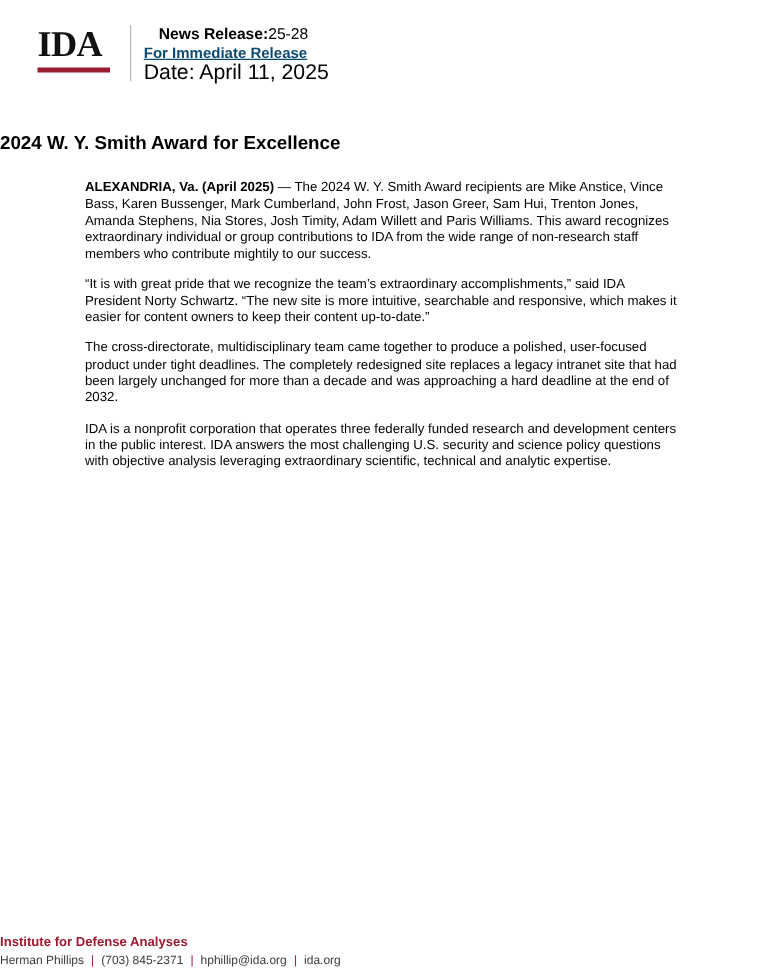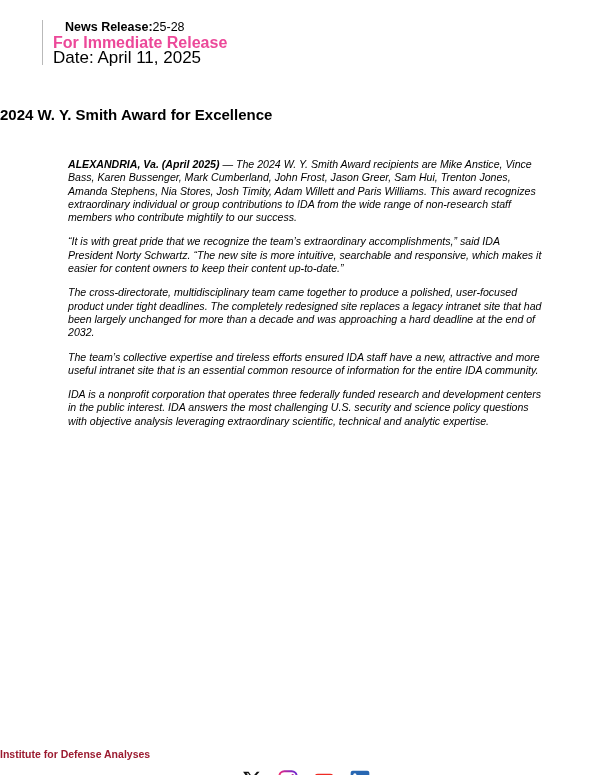--- a/index.html
+++ b/index.html
@@ -57,24 +57,25 @@
     color: #000000;
     padding-left: 12px;
   }
   .mh-line1 .lbl {
     font-weight: bold;
   }
   .mh-line1 .num {
     font-weight: normal;
   }
   .mh-line2 {
-    font-size: 16px;
+    font-size: 12px;
     line-height: 15px;
     font-weight: bold;
-    color: #ec4899;
+    color: #0c4a6e;
+    text-decoration: underline;
   }
   .mh-line3 {
     font-size: 17px;
     line-height: 15px;
     color: #000000;
   }
 
   
   .doc-title {
     position: absolute;
@@ -83,23 +84,22 @@
     top: 106px;
     font-size: 15px;
     font-weight: bold;
     color: #000000;
   }
 
   
   .body-copy {
     position: absolute;
     left: 68px;
-    top: 158px;
+    top: 144px;
     width: 477px;
-    font-style: italic;
   }
   .para {
     font-size: 10.6px;
     line-height: 13.3px;
     text-align: left;
     margin: 0 0 11px 0;
     color: #000000;
   }
   .para .lead {
     font-weight: bold;
@@ -139,42 +139,54 @@
   .social-icon {
     width: 20px;
     height: 20px;
     display: block;
   }
 </style>
 </head>
 <body>
 
 <div class="masthead">
+  <div class="logo-block">
+    <div class="logo-letters">IDA</div>
+    <div class="logo-rule"></div>
+  </div>
   <div class="masthead-divider"></div>
   <div class="masthead-text">
     <div class="mh-line1">
       <span class="lbl">News Release:</span><span class="num">25-28</span>
     </div>
     <div class="mh-line2">For Immediate Release</div>
     <div class="mh-line3">Date: April 11, 2025</div>
   </div>
 </div>
 
 <div class="doc-title">2024 W. Y. Smith Award for Excellence</div>
 
 <div class="body-copy">
   <p class="para"><span class="lead">ALEXANDRIA, Va. (April 2025)</span><span> — The 2024 W. Y. Smith Award recipients are Mike Anstice, Vince Bass, Karen Bussenger, Mark Cumberland, John Frost, Jason Greer, Sam Hui, Trenton Jones, Amanda Stephens, Nia Stores, Josh Timity, Adam Willett and Paris Williams. This award recognizes extraordinary individual or group contributions to IDA from the wide range of non-research staff members who contribute mightily to our success.</span></p>
   <p class="para">“It is with great pride that we recognize the team’s extraordinary accomplishments,” said IDA President Norty Schwartz. “The new site is more intuitive, searchable and responsive, which makes it easier for content owners to keep their content up-to-date.”</p>
   <p class="para">The cross-directorate, multidisciplinary team came together to produce a polished, user-focused product under tight deadlines. The completely redesigned site replaces a legacy intranet site that had been largely unchanged for more than a decade and was approaching a hard deadline at the end of 2032.</p>
-  <p class="para">The team’s collective expertise and tireless efforts ensured IDA staff have a new, attractive and more useful intranet site that is an essential common resource of information for the entire IDA community.</p>
   <p class="para">IDA is a nonprofit corporation that operates three federally funded research and development centers in the public interest. IDA answers the most challenging U.S. security and science policy questions with objective analysis leveraging extraordinary scientific, technical and analytic expertise.</p>
 </div>
 
 <div class="footer">
   <div class="org-name">Institute for Defense Analyses</div>
+  <div class="contact-line">
+    <span>Herman Phillips</span>
+    <span class="sep">|</span>
+    <span>(703) 845-2371</span>
+    <span class="sep">|</span>
+    <span>hphillip@ida.org</span>
+    <span class="sep">|</span>
+    <span>ida.org</span>
+  </div>
 
   <div class="social-row">
 
     <a class="social-link">
       <svg class="social-icon" viewBox="0 0 24 24">
         <path fill="#111111" d="M17.9 2h3.2l-7 8 8.2 12h-6.4l-5-7.3L4.9 22H1.7l7.5-8.6L1.3 2h6.6l4.5 6.7L17.9 2zm-1.1 18h1.8L7.3 3.9H5.4L16.8 20z"></path>
       </svg>
     </a>
 
     <a class="social-link">

